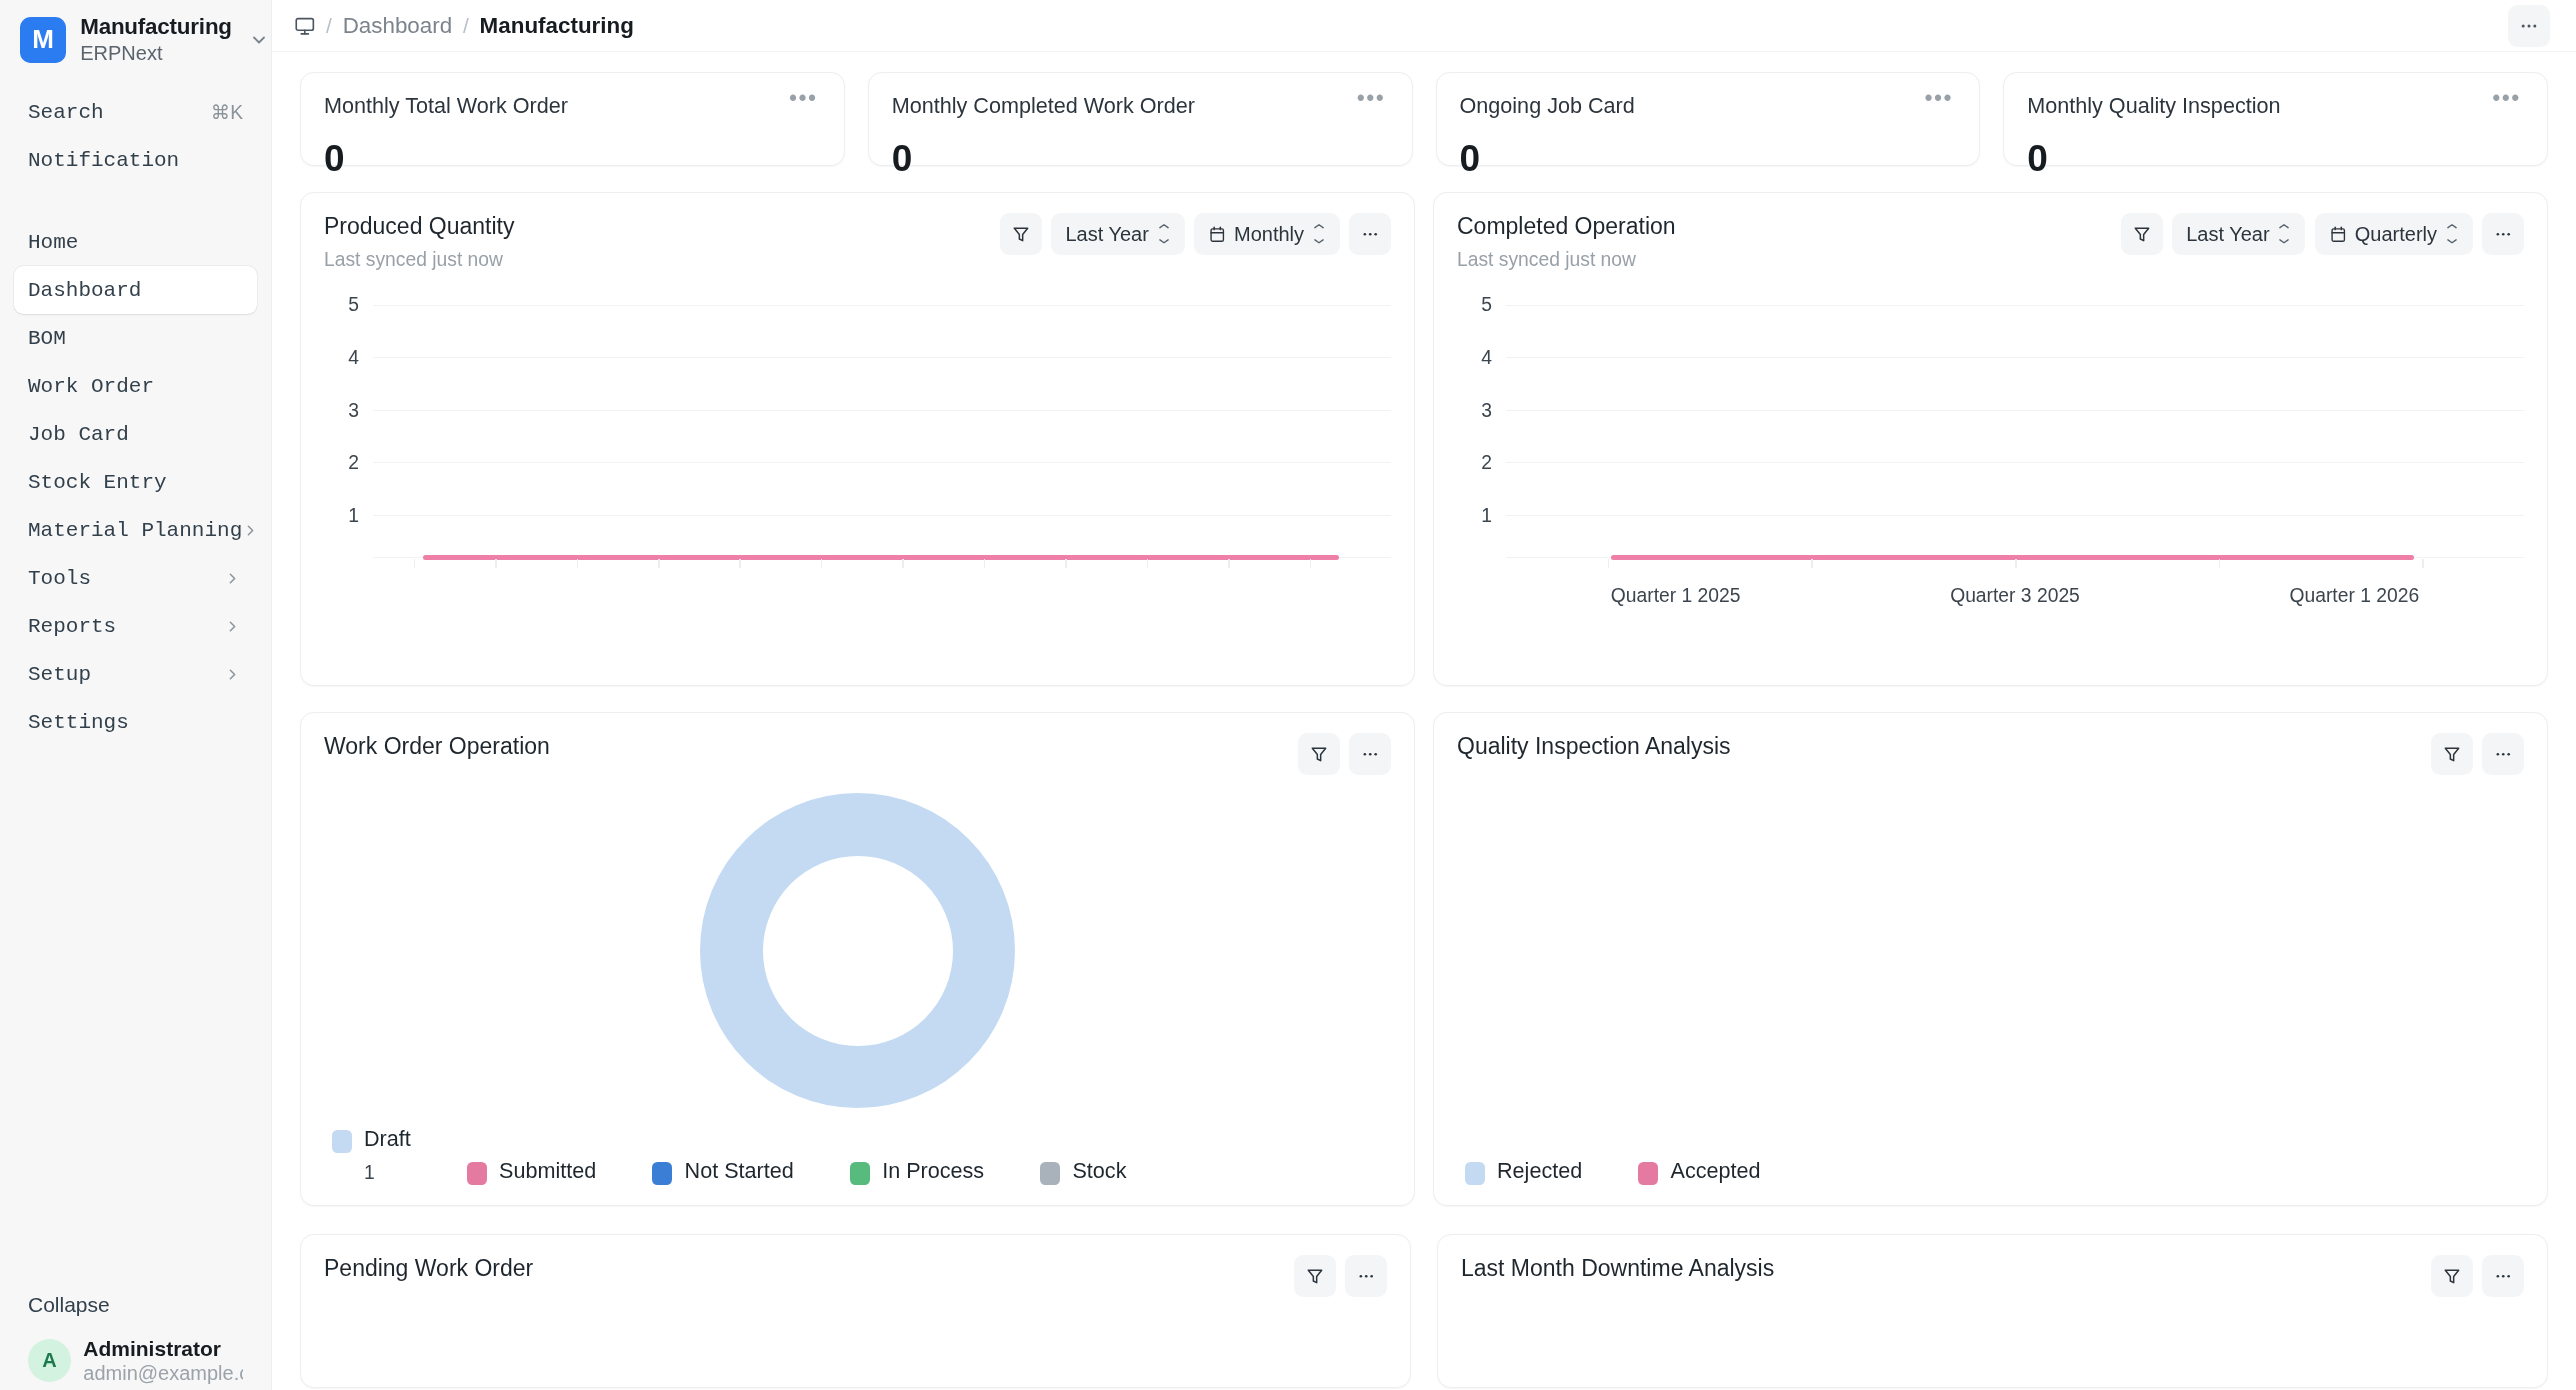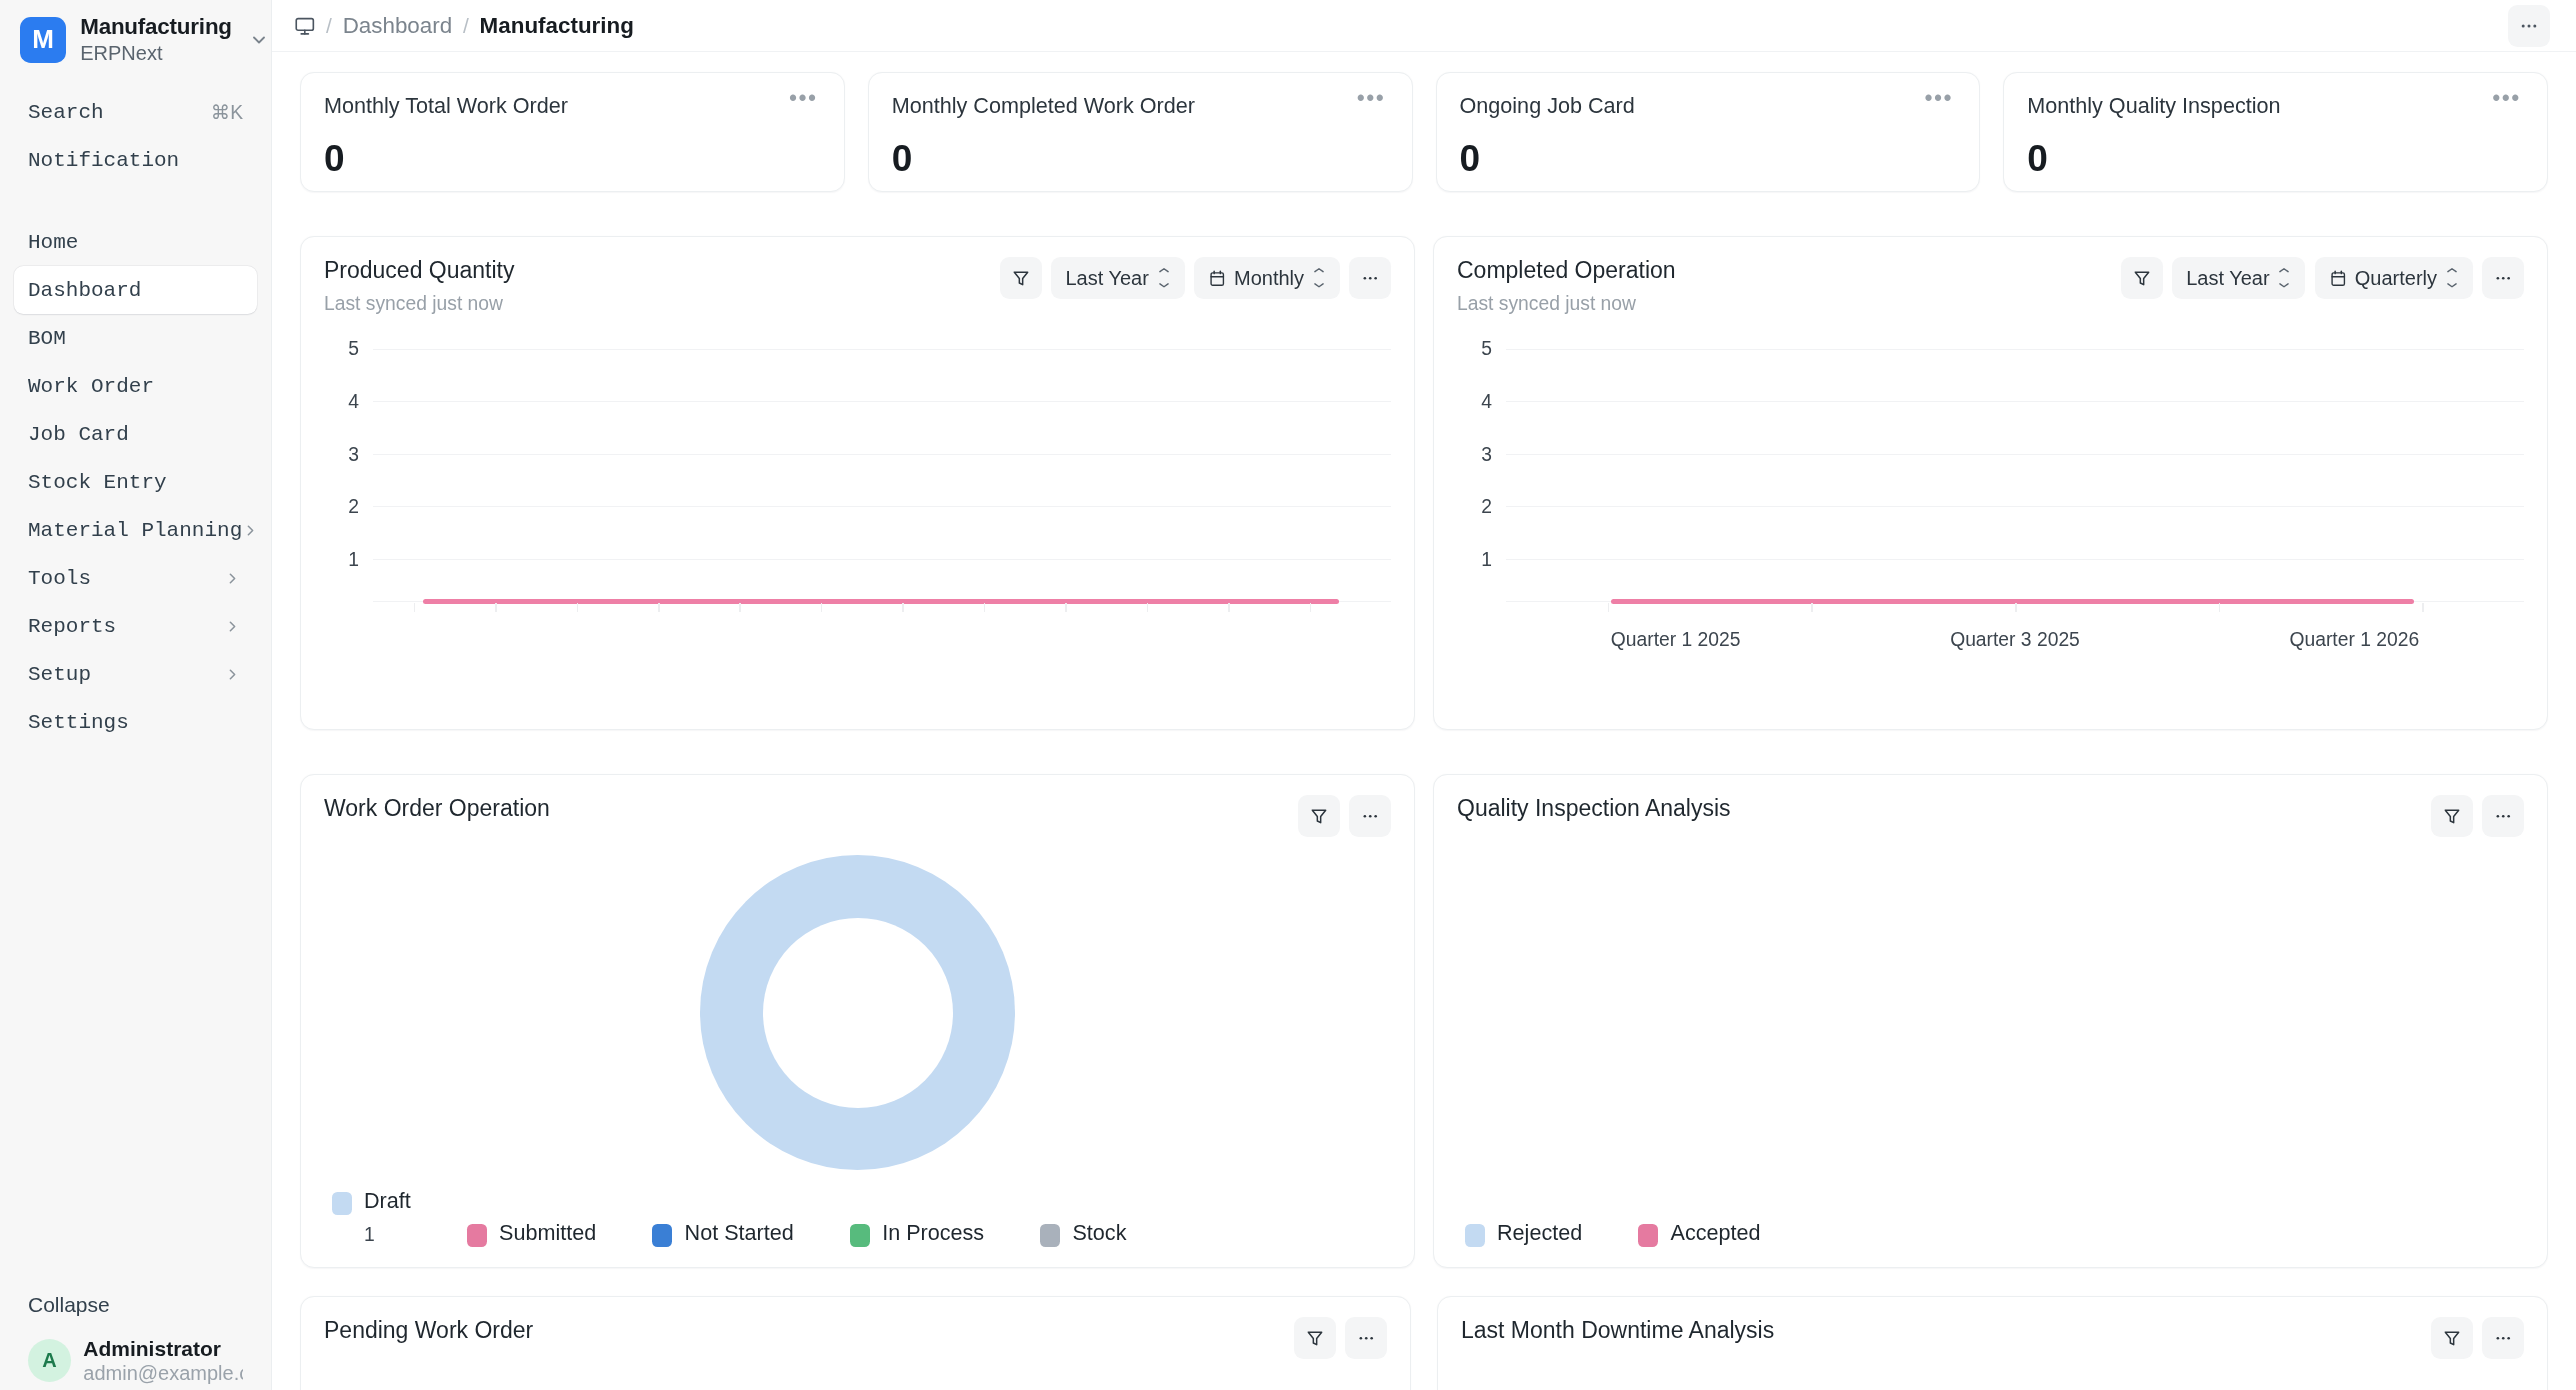--- a/index.html
+++ b/index.html
@@ -105,28 +105,28 @@
 
   .card {
     background: #fff;
     border: 1.5px solid #eceff1;
     border-radius: 14px;
     box-shadow: 0 0.8px 1.5px rgba(16,24,40,0.04);
   }
 
   
   .kpi-row { display: grid; grid-template-columns: repeat(4, 1fr); gap: 23px; }
-  .kpi-card { padding: 20px 23px 38px 23px; height: 120px; }
+  .kpi-card { padding: 20px 23px 38px 23px; height: 94px; }
   .kpi-head { display: flex; align-items: flex-start; }
   .kpi-title { font-size: 21.6px; color: #2c353d; flex: 1; }
   .kpi-value { font-size: 37px; font-weight: 600; color: #171c21; margin-top: 18.5px; letter-spacing: -0.4px; }
   .dots { color: #98a0a8; font-size: 23px; line-height: 10.8px; letter-spacing: 1.5px; cursor: pointer; padding: 0 3.1px; }
 
   
-  .chart-row { display: grid; grid-template-columns: 1fr 1fr; gap: 18px; margin-top: 44px; }
+  .chart-row { display: grid; grid-template-columns: 1fr 1fr; gap: 18px; margin-top: 26px; }
   .chart-card { padding: 20px 23px 17px 23px; height: 494px; display: flex; flex-direction: column; overflow: hidden; }
   .chart-head { display: flex; align-items: flex-start; }
   .chart-titles { flex: 1; }
   .chart-title { font-size: 23px; color: #1f272e; font-weight: 500; }
   .chart-sub { font-size: 19.3px; color: #98a0a8; margin-top: 9.3px; }
   .chart-tools { display: flex; align-items: center; gap: 9.3px; }
   .tool-pill {
     height: 42px; border-radius: 9.3px; background: #f4f5f6;
     display: flex; align-items: center; gap: 7.7px;
     padding: 0 14px; font-size: 20px; color: #2c353d; cursor: pointer;

